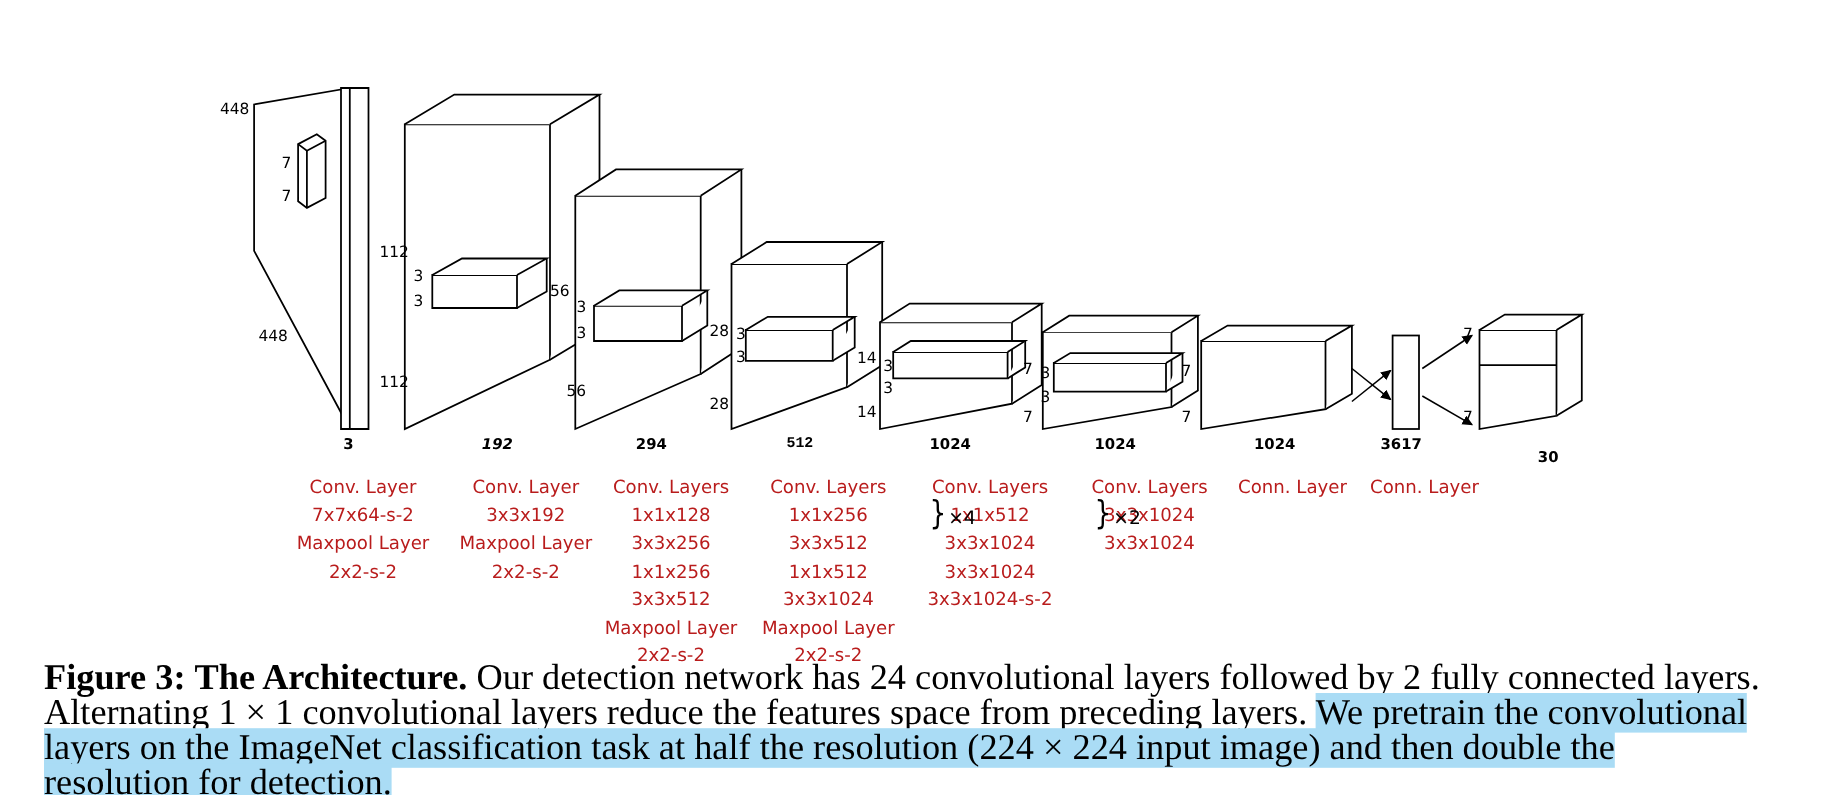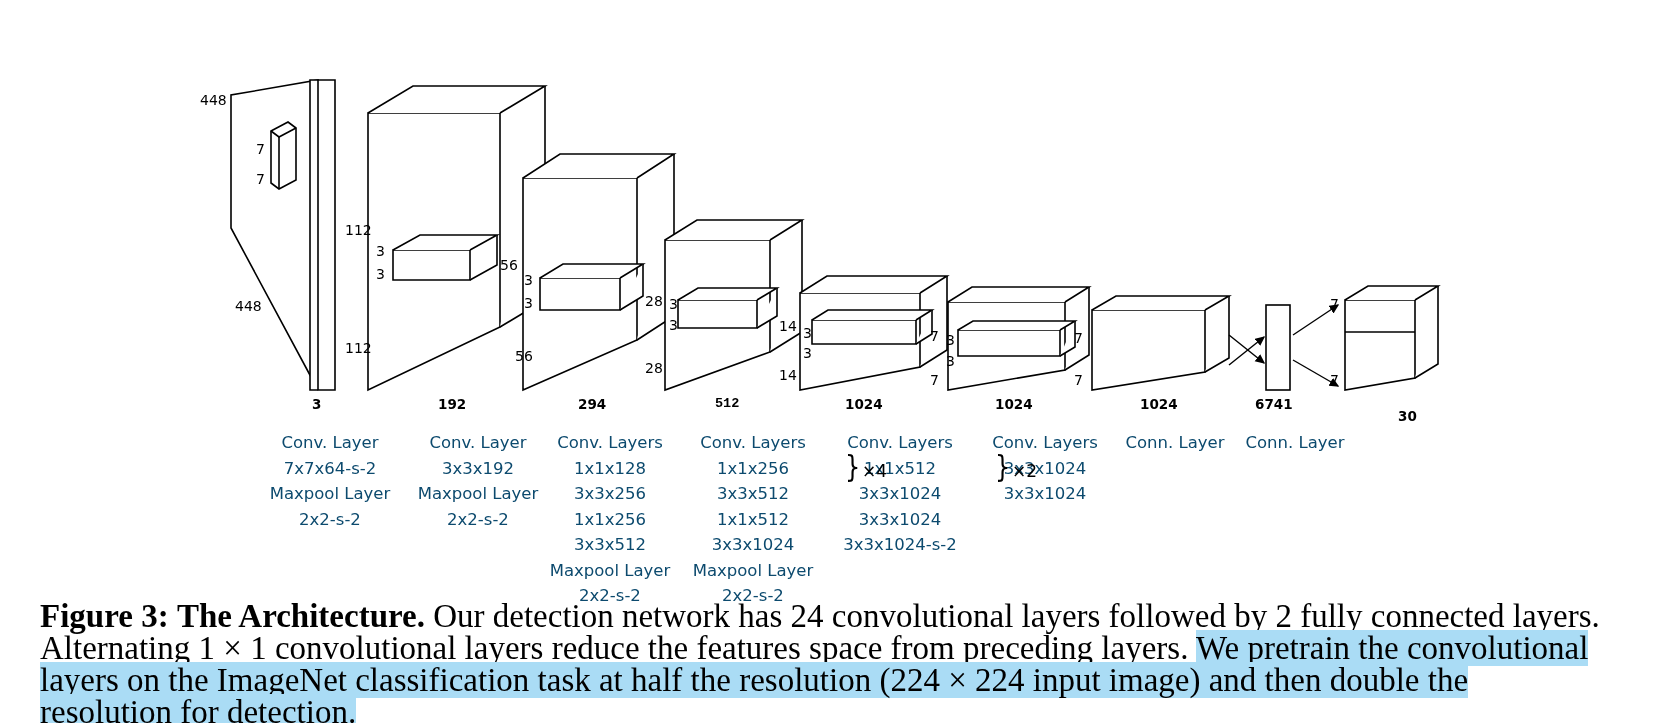--- a/index.html
+++ b/index.html
@@ -38,21 +38,21 @@
   .cap-bold { font-weight: bold; }
   .hl { background: #aadcf5; }
   
   .layer-label {
     position: absolute;
     font-family: "DejaVu Sans", sans-serif;
     font-size: 16.5px;
     line-height: 25.5px;
     text-align: center;
     white-space: pre-line;
-    color: #0c4a6e;
+    color: #b91c1c;
   }
   .brace {
     position: absolute;
     font-family: "DejaVu Sans", sans-serif;
     font-size: 17px;
     color: #000;
   }
   .brace-glyph {
     display: inline-block;
     font-size: 30px;
@@ -182,21 +182,21 @@
   </svg>
 
   <div class="dim-label" style="left:200px; top:92px;">448</div>
   <div class="dim-label" style="left:235px; top:298px;">448</div>
   <div class="dim-label bold" style="left:312px; top:396px;">3</div>
   <div class="dim-label" style="left:256px; top:141px;">7</div>
   <div class="dim-label" style="left:256px; top:171px;">7</div>
 
   <div class="dim-label" style="left:345px; top:222px;">112</div>
   <div class="dim-label" style="left:345px; top:340px;">112</div>
-  <div class="dim-label bold" style="left:438px; top:396px;">192</div>
+  <div class="dim-label bold" style="left:438px; top:396px;font-style:italic;">192</div>
   <div class="dim-label" style="left:376px; top:243px;">3</div>
   <div class="dim-label" style="left:376px; top:266px;">3</div>
 
   <div class="dim-label" style="left:500px; top:257px;">56</div>
   <div class="dim-label" style="left:515px; top:348px;">56</div>
   <div class="dim-label bold" style="left:578px; top:396px;">294</div>
   <div class="dim-label" style="left:524px; top:272px;">3</div>
   <div class="dim-label" style="left:524px; top:295px;">3</div>
 
   <div class="dim-label" style="left:645px; top:293px;">28</div>
@@ -214,21 +214,21 @@
   <div class="dim-label" style="left:930px; top:328px;">7</div>
   <div class="dim-label" style="left:930px; top:372px;">7</div>
   <div class="dim-label bold" style="left:995px; top:396px;">1024</div>
   <div class="dim-label" style="left:946px; top:332px;">3</div>
   <div class="dim-label" style="left:946px; top:353px;">3</div>
 
   <div class="dim-label" style="left:1074px; top:330px;">7</div>
   <div class="dim-label" style="left:1074px; top:372px;">7</div>
   <div class="dim-label bold" style="left:1140px; top:396px;">1024</div>
 
-  <div class="dim-label bold" style="left:1255px; top:396px;">6741</div>
+  <div class="dim-label bold" style="left:1255px; top:396px;">3617</div>
 
   <div class="dim-label" style="left:1330px; top:296px;">7</div>
   <div class="dim-label" style="left:1330px; top:372px;">7</div>
   <div class="dim-label bold" style="left:1378px; top:408px;margin-left:20px;">30</div>
 
   <div class="layer-label" style="left:240px; top:430px; width:180px;">Conv. Layer
 7x7x64-s-2
 Maxpool Layer
 2x2-s-2</div>
   <div class="layer-label" style="left:388px; top:430px; width:180px;">Conv. Layer

